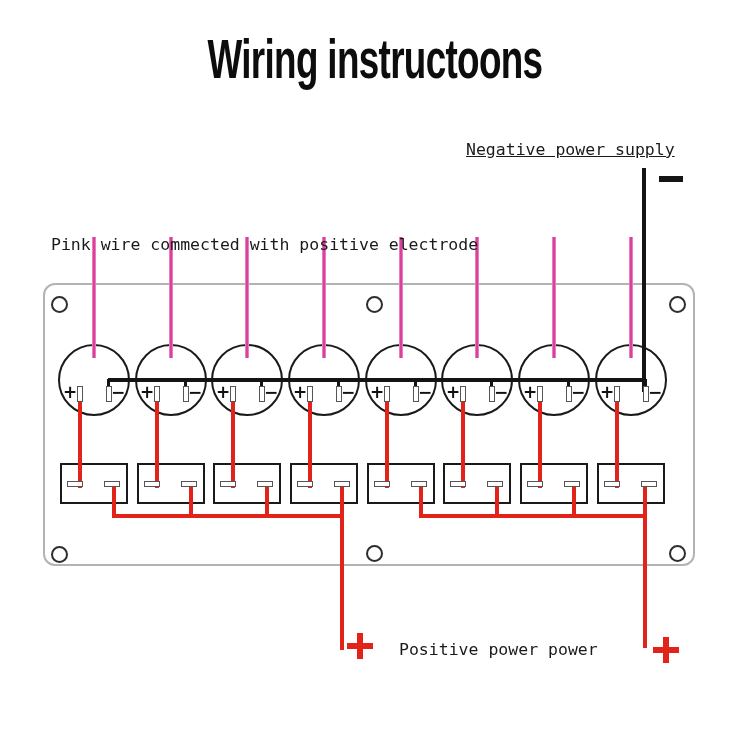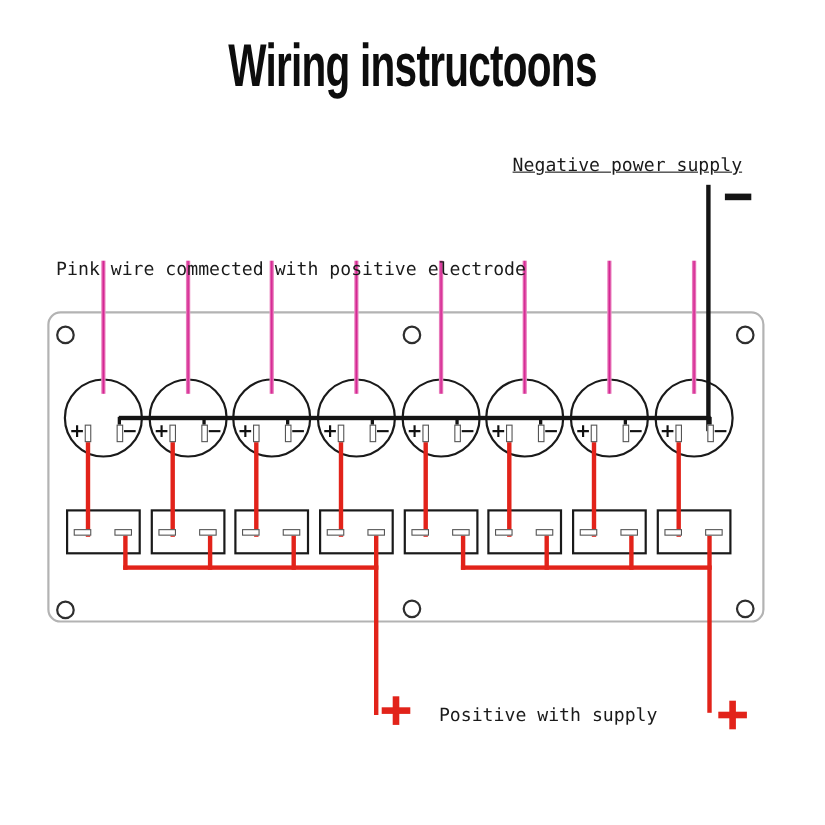--- a/index.html
+++ b/index.html
@@ -92,21 +92,21 @@
 <body>
 
 <div id="stage">
 
   <div class="abs" id="title-wrap">
     <span id="title">Wiring instructoons</span>
   </div>
 
   <div class="abs note" id="negative-label">Negative power supply</div>
   <div class="abs note" id="pinkwire-label">Pink wire commected with positive electrode</div>
-  <div class="abs note" id="positive-label">Positive with supply</div>
+  <div class="abs note" id="positive-label">Positive power power</div>
 
   <div class="abs" id="panel"></div>
   <div id="holes">
       <div class="abs hole" style="left: 50.5px; top: 295.5px;"></div>
       <div class="abs hole" style="left: 365.5px; top: 295.5px;"></div>
       <div class="abs hole" style="left: 668.5px; top: 295.5px;"></div>
       <div class="abs hole" style="left: 50.5px; top: 545.5px;"></div>
       <div class="abs hole" style="left: 365.5px; top: 544.5px;"></div>
       <div class="abs hole" style="left: 668.5px; top: 544.5px;"></div>
     </div>

